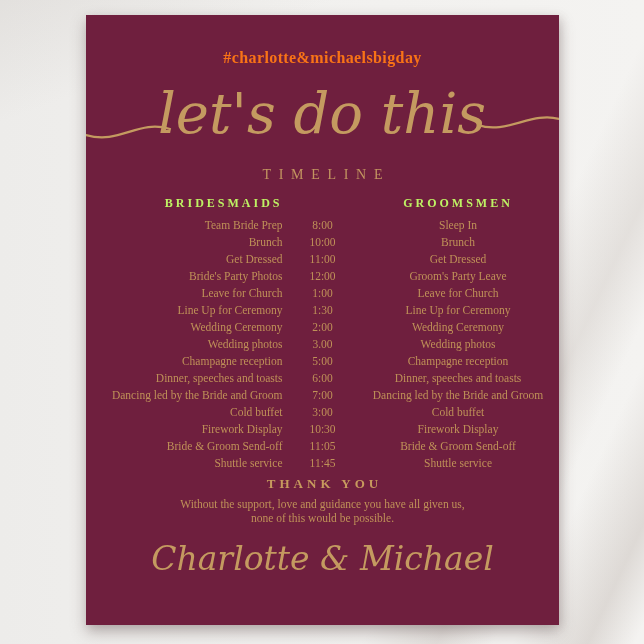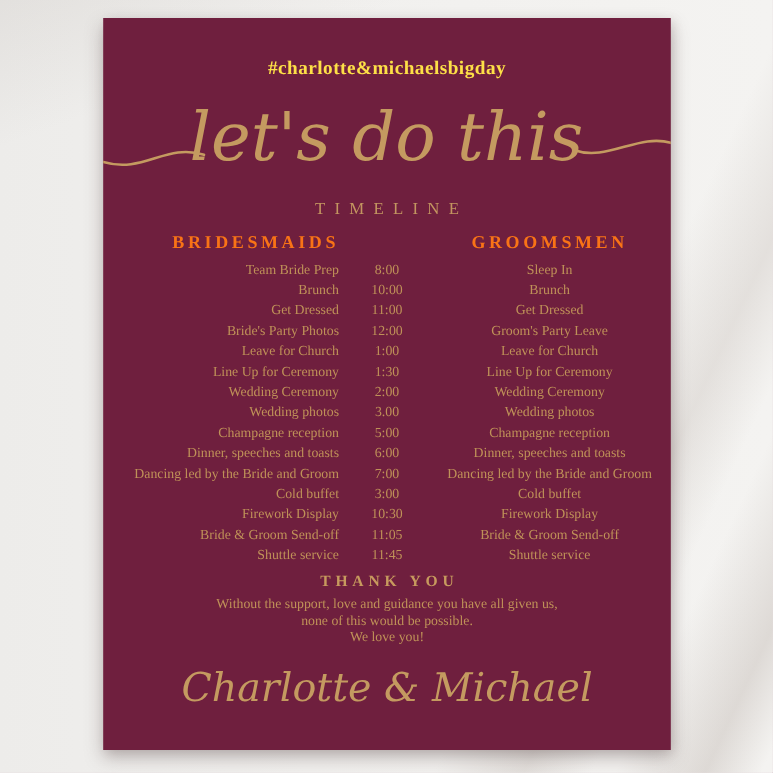--- a/index.html
+++ b/index.html
@@ -24,21 +24,21 @@
     background: #6f1f3e;
     box-shadow: 0 7px 14px rgba(95, 75, 75, 0.38), 3px 2px 8px rgba(120, 100, 100, 0.15);
     color: #c09159;
     text-align: center;
   }
   .hashtag {
     margin-top: 34px;
     font-size: 16px;
     font-weight: bold;
     letter-spacing: 0.4px;
-    color: #fde047;
+    color: #f97316;
   }
   .script-heading-svg { display: block; width: 473px; height: 96px; margin-top: 2px; }
   .script-heading-svg text {
     font-family: "DejaVu Serif", serif;
     font-style: italic;
     font-size: 56px;
     fill: #c49a60;
   }
   .script-heading-svg path {
     stroke: #c49a60; stroke-width: 2.2; fill: none; stroke-linecap: round;
@@ -55,26 +55,26 @@
     grid-template-columns: 1fr 54px 1fr;
     column-gap: 13px;
     width: 462px;
     margin: 12px auto 0 auto;
   }
   .cell { font-size: 11.5px; line-height: 17px; white-space: nowrap; color: #bf9158; }
   .cell-l { text-align: right; }
   .cell-c { text-align: center; }
   .cell-r { text-align: center; }
   .col-header {
-    font-size: 15px;
+    font-size: 12px;
     font-weight: bold;
     letter-spacing: 3px;
     line-height: 16px;
     padding-bottom: 6px;
-    color: #f97316;
+    color: #bef264;
   }
   .thankyou-title {
     margin-top: 4px;
     font-size: 13px;
     font-weight: bold;
     letter-spacing: 4px;
     text-indent: 4px;
     color: #c79a5e;
   }
   .thankyou-body {
@@ -172,19 +172,18 @@
         <div class="cell cell-c">11:45</div>
         <div class="cell cell-r">Shuttle service</div>
 
     </div>
 
     <div class="thankyou-title">THANK YOU</div>
 
     <div class="thankyou-body">
       <div>Without the support, love and guidance you have all given us,</div>
       <div>none of this would be possible.</div>
-      <div>We love you!</div>
     </div>
 
     <div class="signature">Charlotte &amp; Michael</div>
 
   </div>
 </div>
 
 </body></html>

